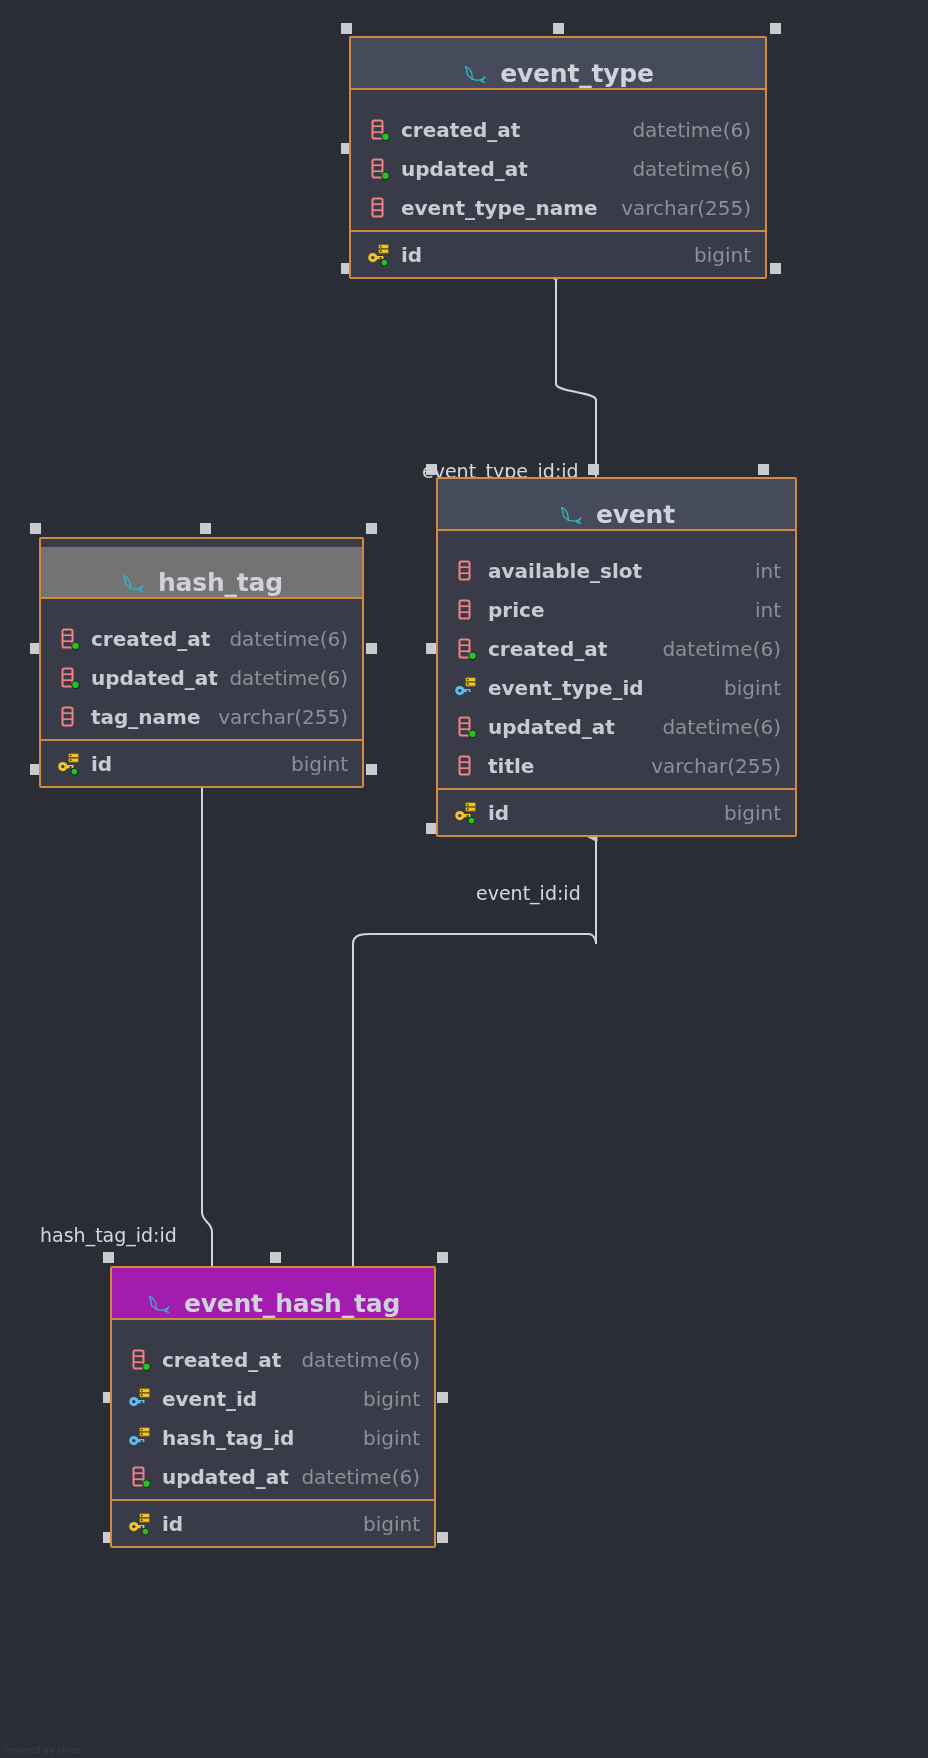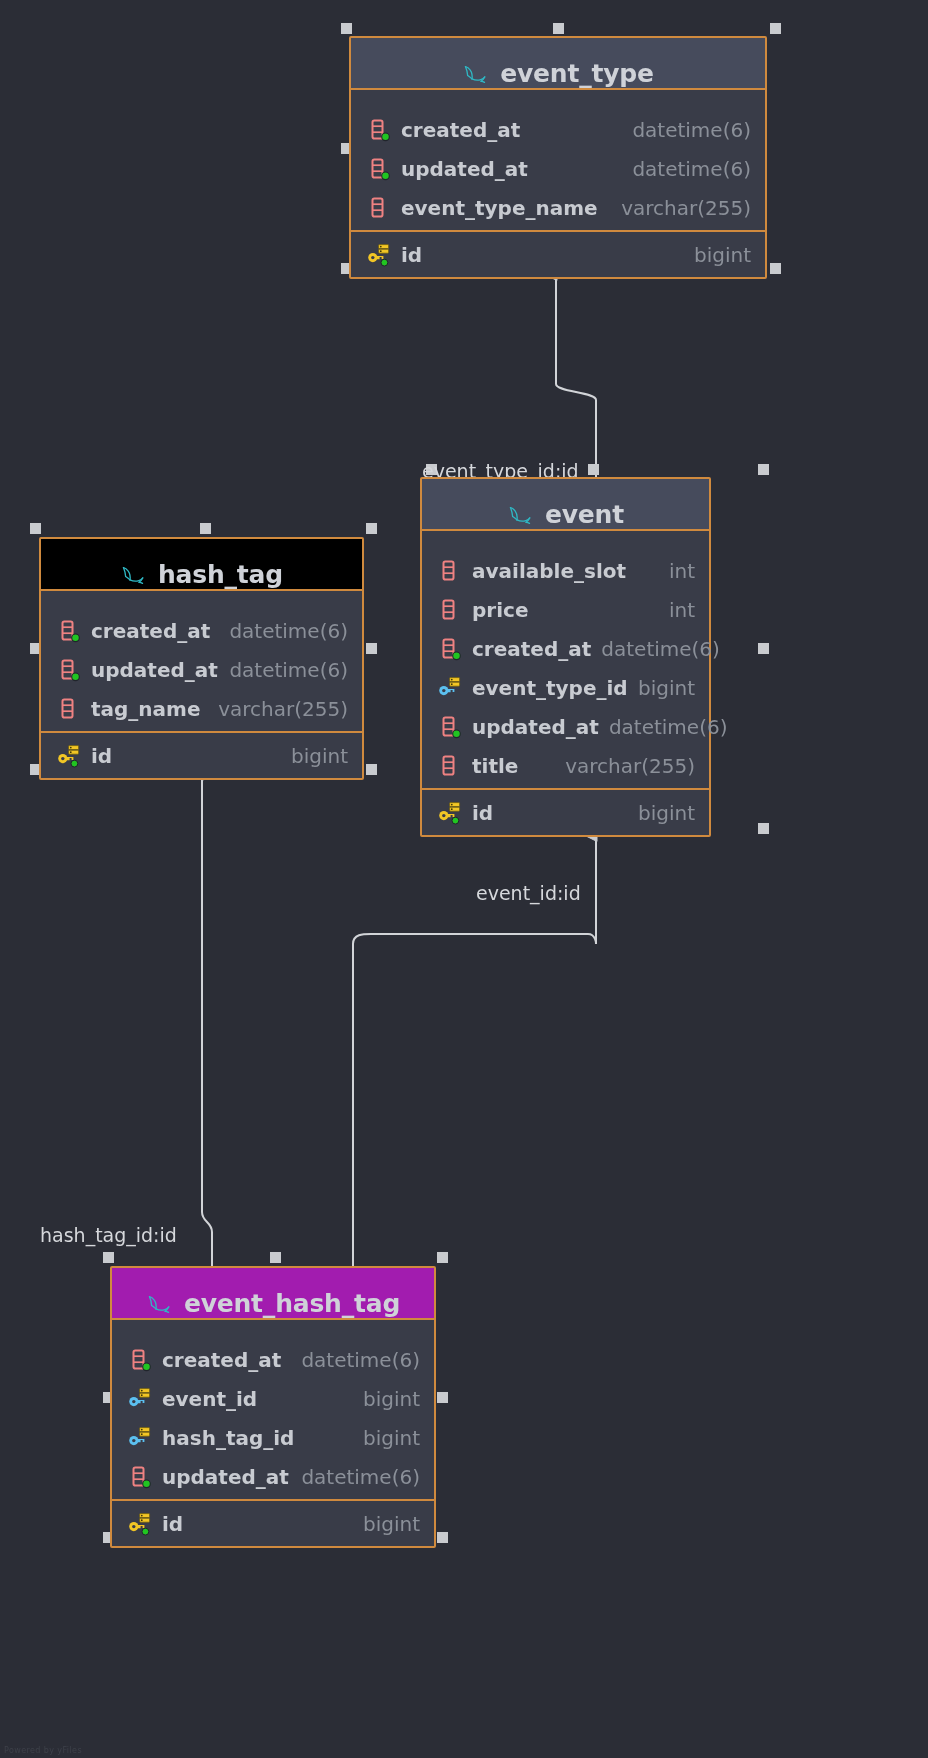--- a/index.html
+++ b/index.html
@@ -203,21 +203,21 @@
               <rect x="11.6" y="6.2" width="10" height="4.0" rx="0.9" fill="#f2c625" stroke="#6b5a10" stroke-width="0.8"></rect>
               <circle cx="13.8" cy="3.6" r="0.85" fill="#3a3208"></circle>
               <circle cx="13.8" cy="8.2" r="0.85" fill="#3a3208"></circle>
               <circle cx="17.4" cy="19.6" r="3.4" fill="#21c521" stroke="#20242b" stroke-width="1"></circle>
             </svg>
             <span class="col-name">id</span>
             <span class="col-type">bigint</span>
           </div>
         </div>
       </div>
-      <div class="table-node" style="left: 420px; top: 477px; width: 291px; border-color: rgb(208, 138, 62); background: rgb(57, 60, 72);">
+      <div class="table-node" style="left: 436px; top: 477px; width: 361px; border-color: rgb(208, 138, 62); background: rgb(57, 60, 72);">
         <div class="table-header" style="background: rgb(70, 75, 92); border-bottom-color: rgb(208, 138, 62);">
           <svg class="dolphin-icon" viewBox="0 0 24 24" fill="none" stroke="#2fb8c4" stroke-width="1.2" stroke-linecap="round" stroke-linejoin="round">
             <path d="M3.2 4.2 C3.2 4.2 5.6 4.6 7.6 7.4 C9.4 10 9.6 13.2 9.2 15.6"></path>
             <path d="M3.2 4.2 C4.2 6.6 5.0 9.4 5.2 12.4"></path>
             <path d="M9.2 15.6 C11.4 16.6 14.4 17.2 17.4 16.2 C19.2 15.6 20.4 14.6 21.0 13.8"></path>
             <path d="M21.0 13.8 C20.2 15.4 19.0 16.8 17.6 17.8"></path>
             <path d="M17.6 17.8 C18.8 17.8 20.0 18.2 20.8 18.8"></path>
             <path d="M5.2 12.4 C6.2 13.0 7.6 14.0 9.2 15.6"></path>
           </svg>
           <span class="table-title">event</span>
@@ -295,21 +295,21 @@
               <circle cx="13.8" cy="3.6" r="0.85" fill="#3a3208"></circle>
               <circle cx="13.8" cy="8.2" r="0.85" fill="#3a3208"></circle>
               <circle cx="17.4" cy="19.6" r="3.4" fill="#21c521" stroke="#20242b" stroke-width="1"></circle>
             </svg>
             <span class="col-name">id</span>
             <span class="col-type">bigint</span>
           </div>
         </div>
       </div>
       <div class="table-node" style="left: 39px; top: 537px; width: 325px; border-color: rgb(208, 138, 62); background: rgb(57, 60, 72);">
-        <div class="table-header" style="background: #000000; border-bottom-color: rgb(208, 138, 62);">
+        <div class="table-header" style="background: #737373; border-bottom-color: rgb(208, 138, 62); margin-top: 8px;">
           <svg class="dolphin-icon" viewBox="0 0 24 24" fill="none" stroke="#2fb8c4" stroke-width="1.2" stroke-linecap="round" stroke-linejoin="round">
             <path d="M3.2 4.2 C3.2 4.2 5.6 4.6 7.6 7.4 C9.4 10 9.6 13.2 9.2 15.6"></path>
             <path d="M3.2 4.2 C4.2 6.6 5.0 9.4 5.2 12.4"></path>
             <path d="M9.2 15.6 C11.4 16.6 14.4 17.2 17.4 16.2 C19.2 15.6 20.4 14.6 21.0 13.8"></path>
             <path d="M21.0 13.8 C20.2 15.4 19.0 16.8 17.6 17.8"></path>
             <path d="M17.6 17.8 C18.8 17.8 20.0 18.2 20.8 18.8"></path>
             <path d="M5.2 12.4 C6.2 13.0 7.6 14.0 9.2 15.6"></path>
           </svg>
           <span class="table-title">hash_tag</span>
         </div>

